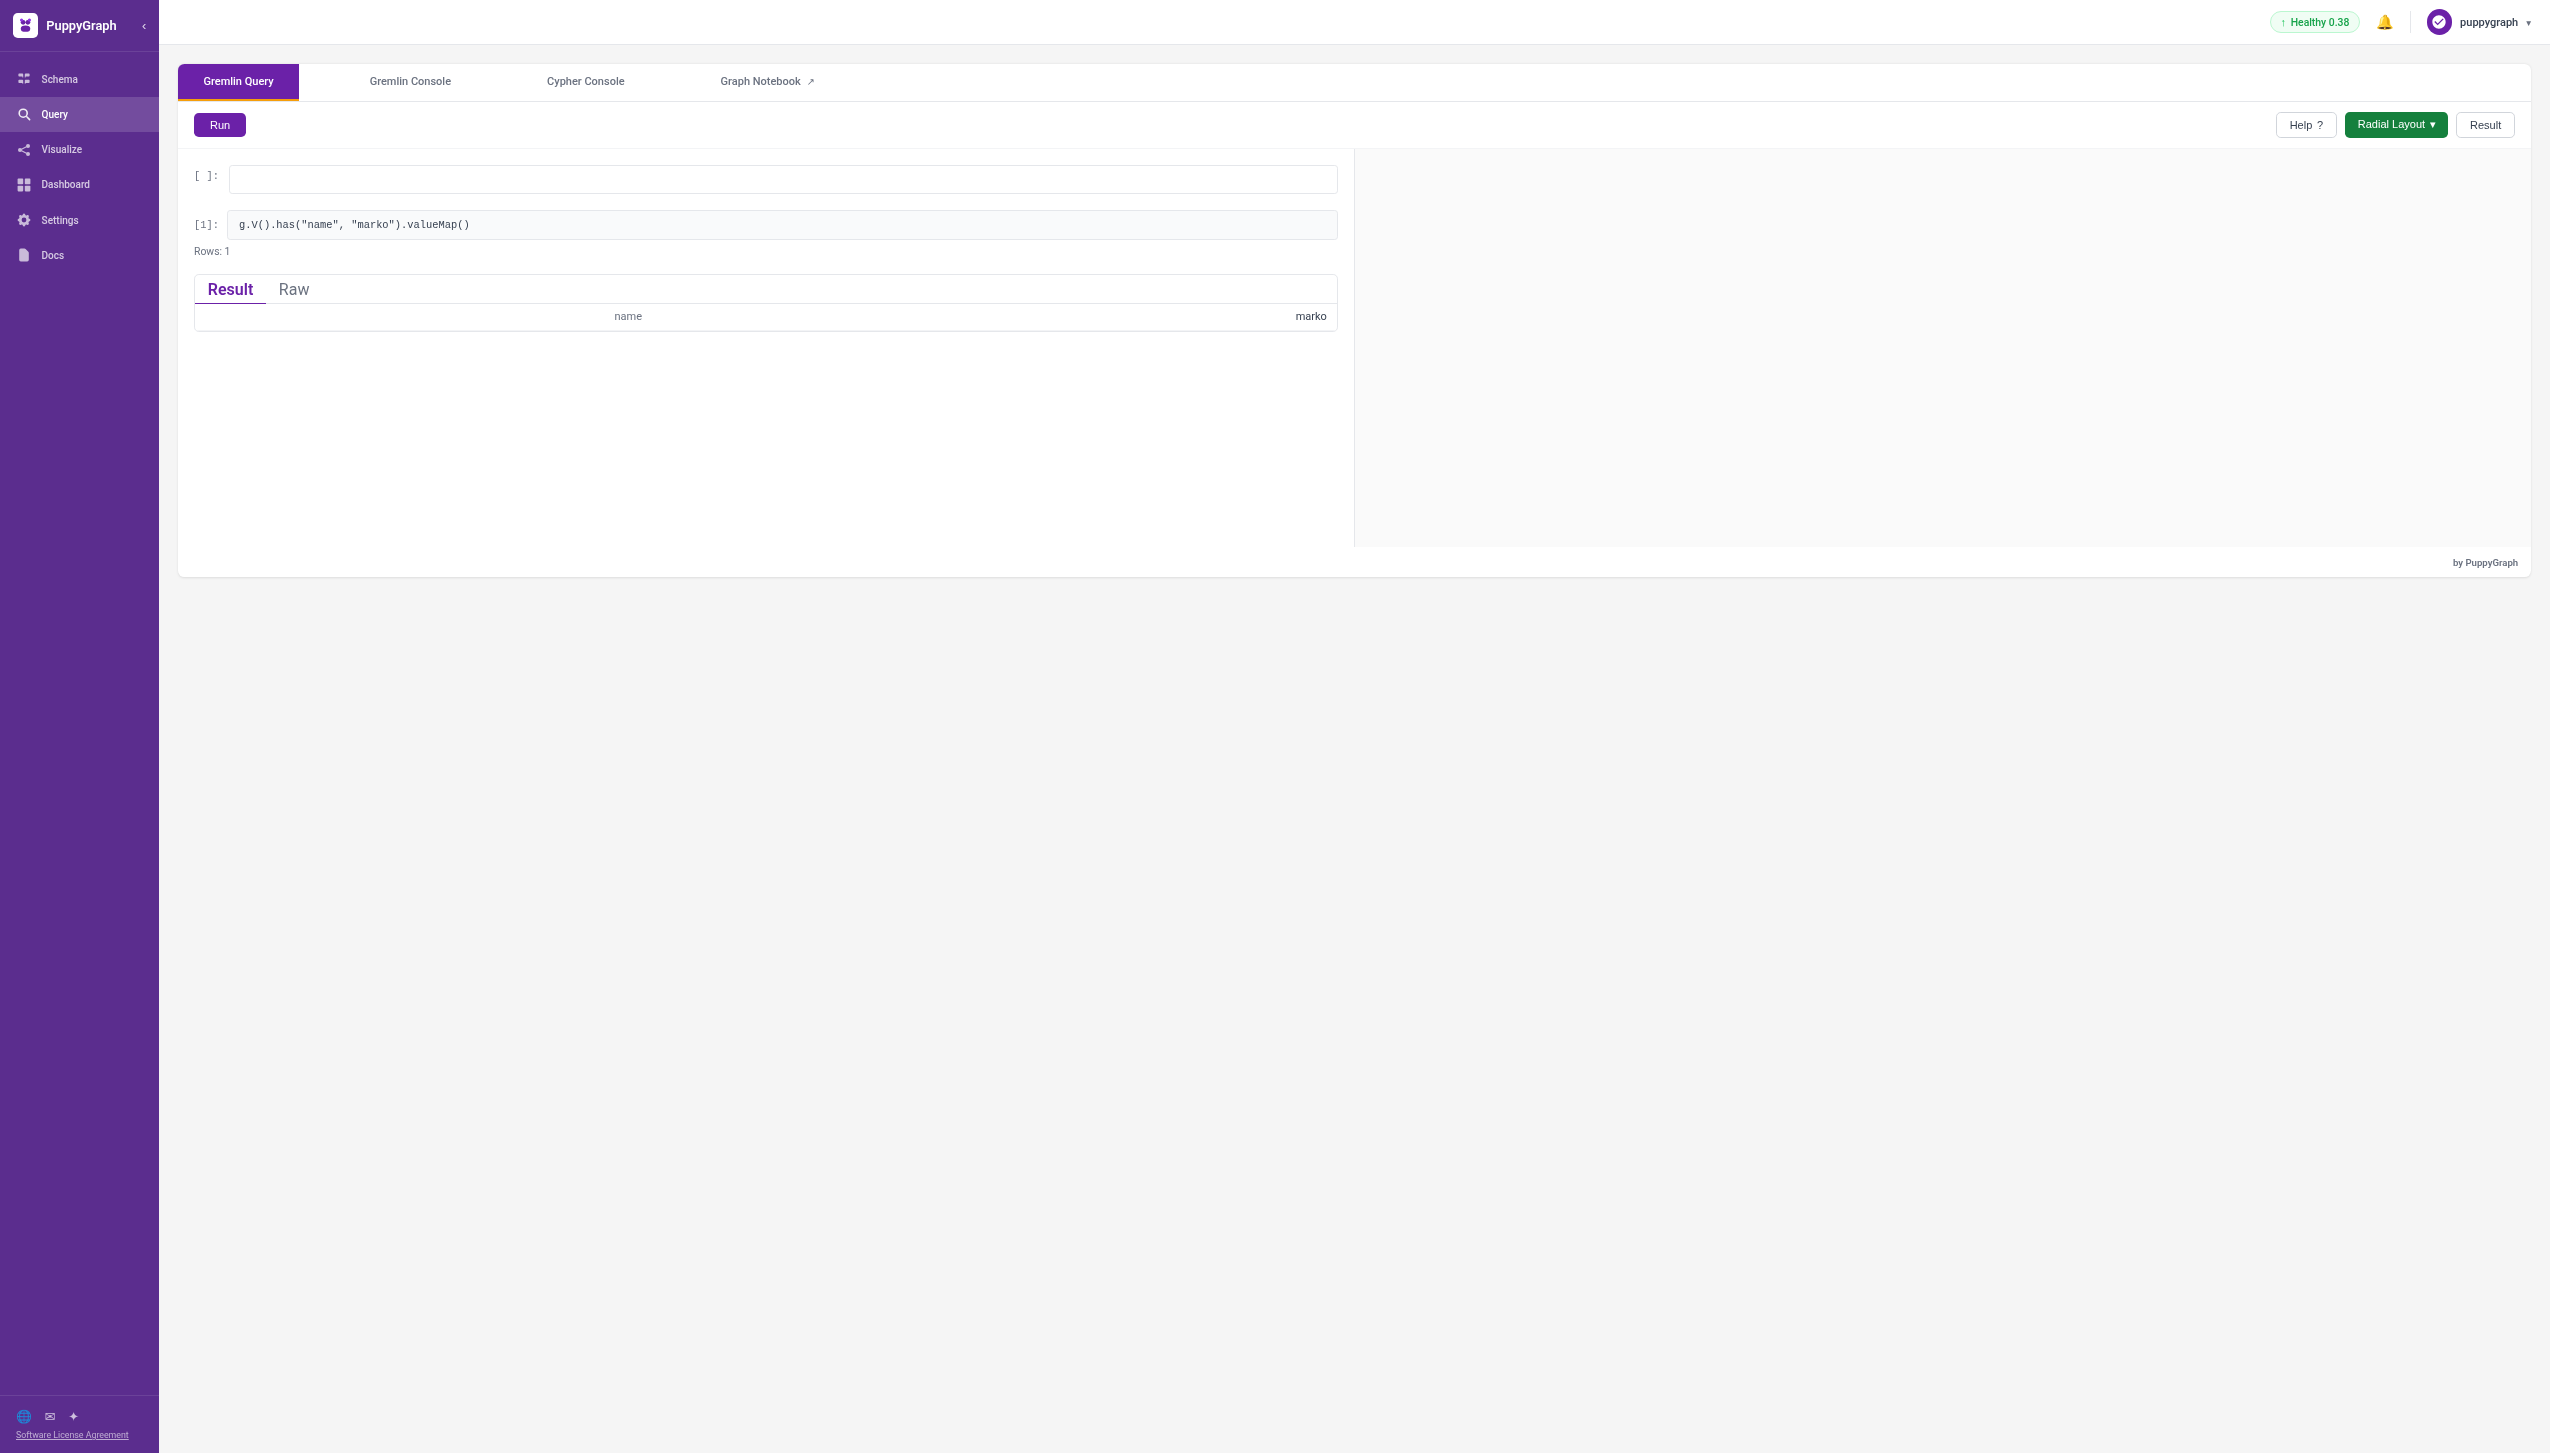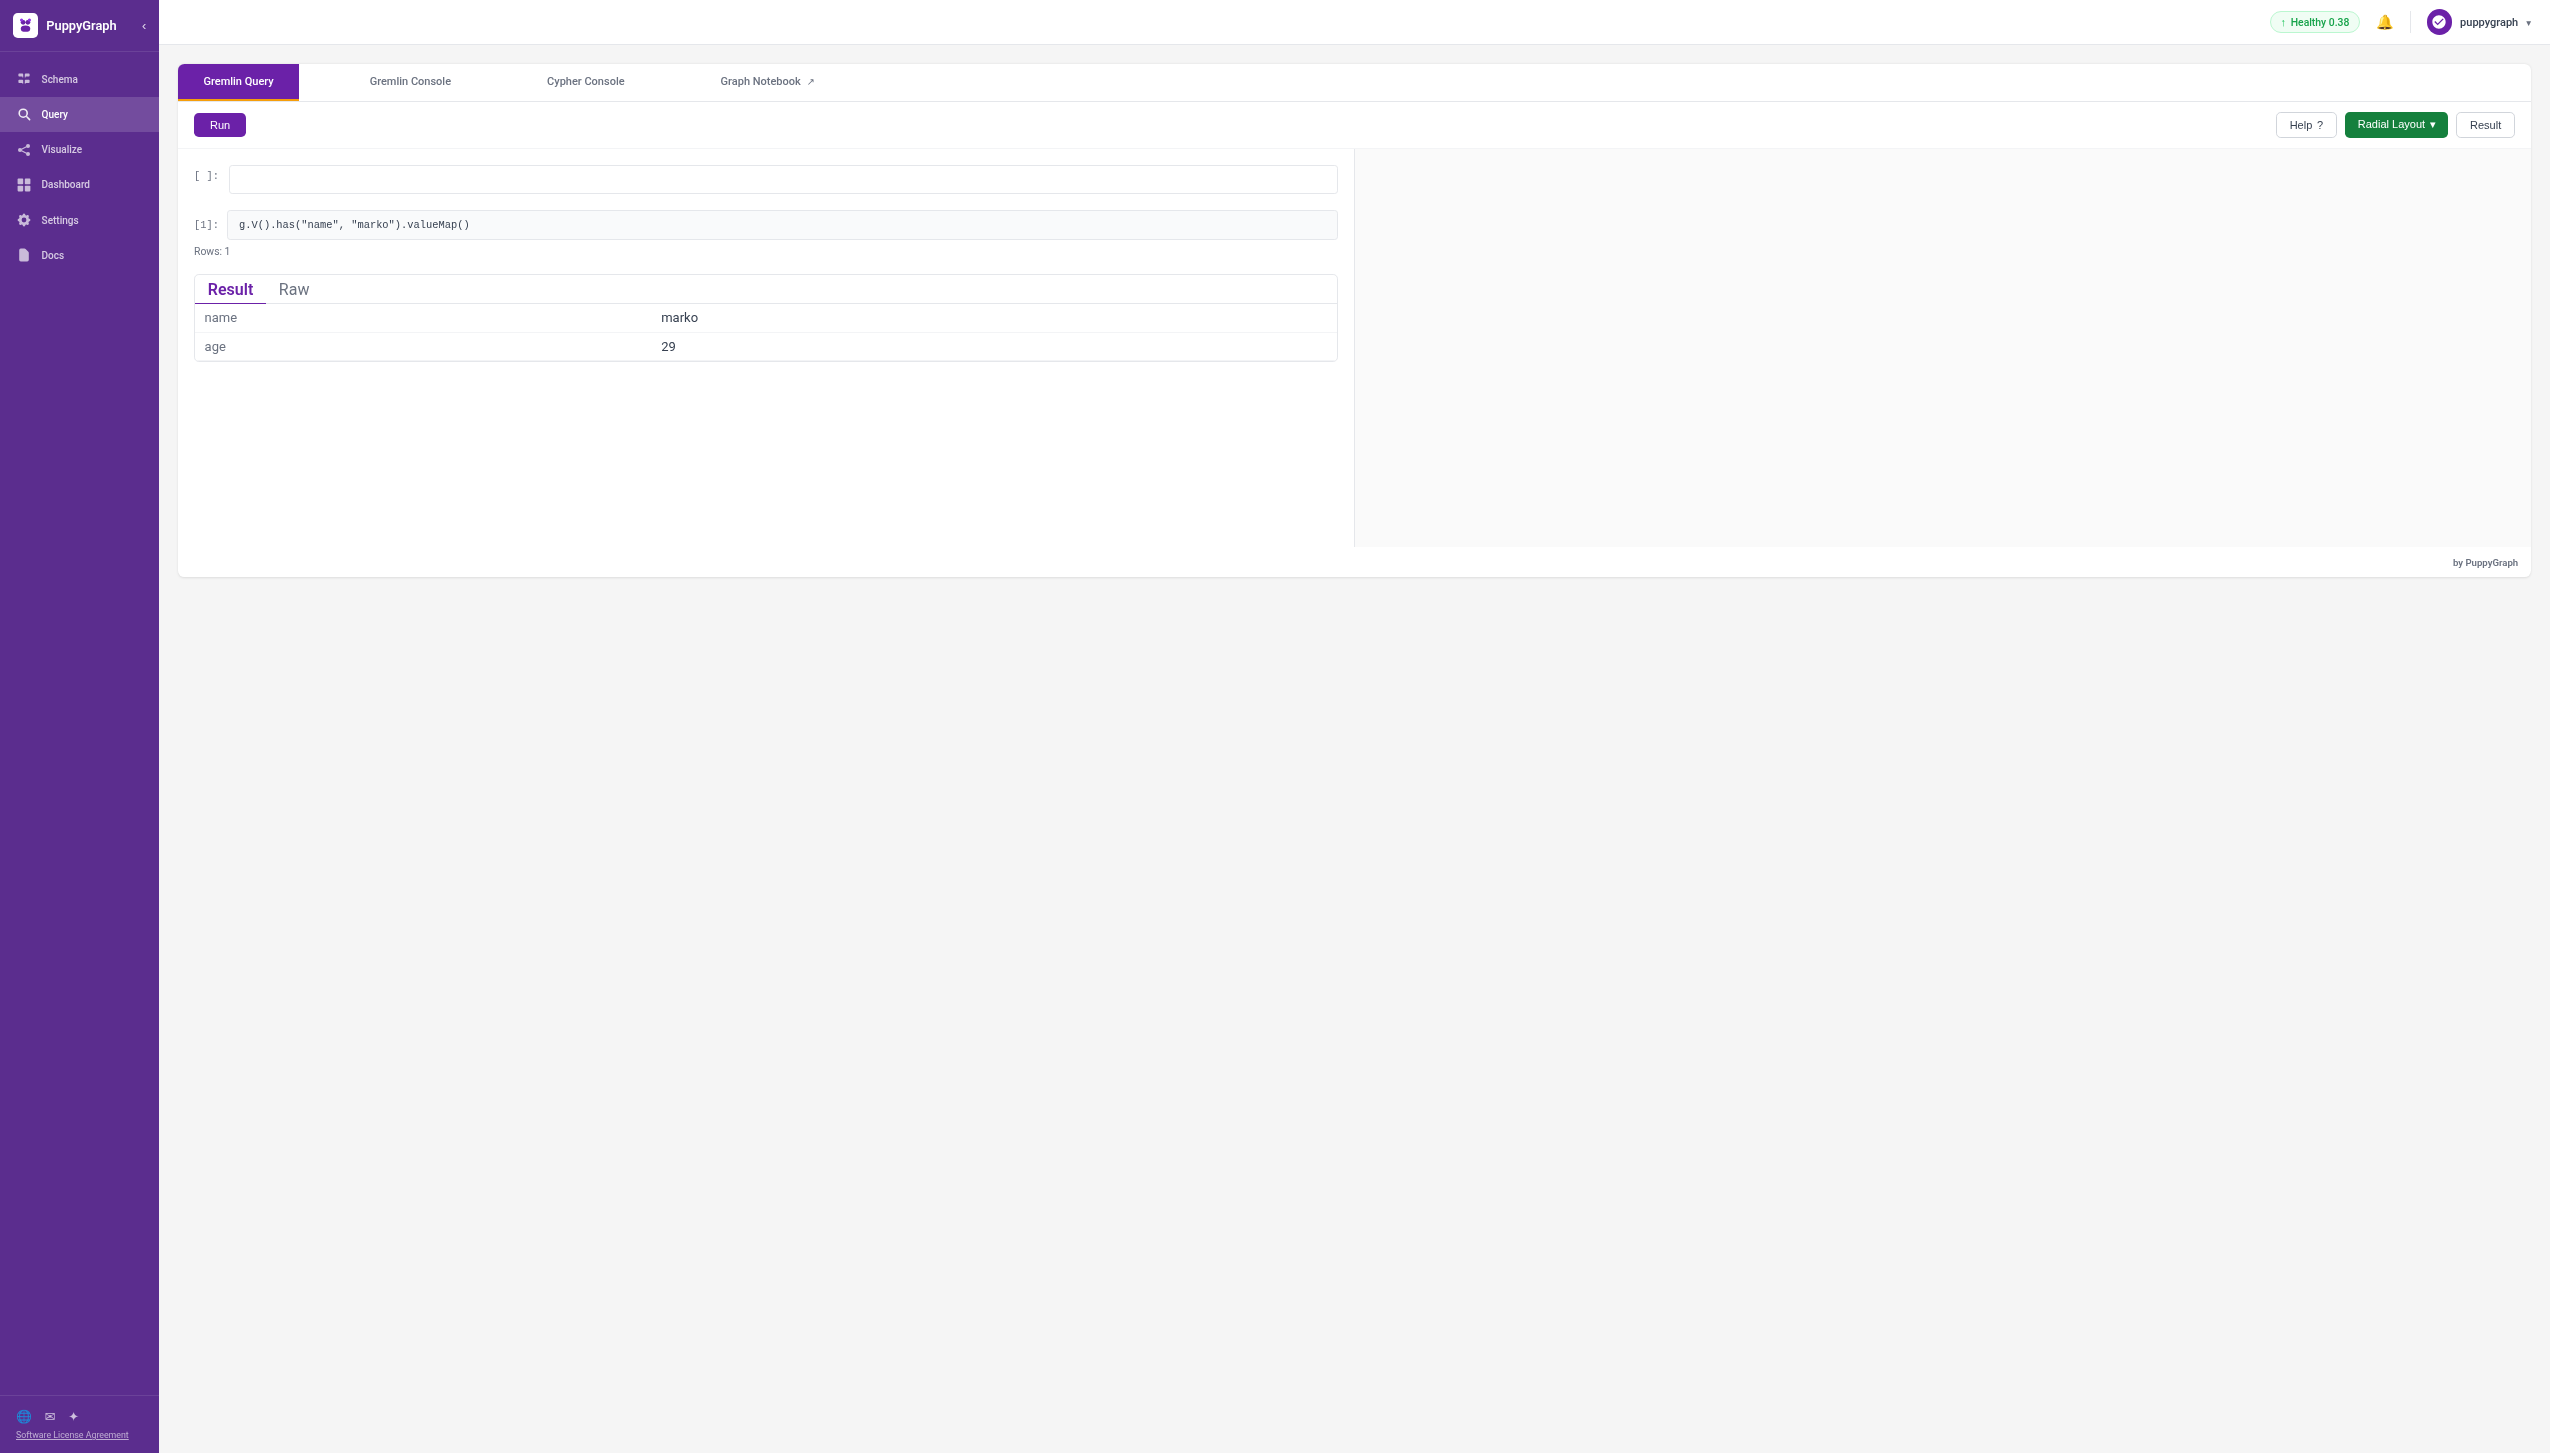--- a/index.html
+++ b/index.html
@@ -333,23 +333,24 @@
     }
 
     
     .result-table {
       width: 100%;
       border-collapse: collapse;
       margin-top: 0;
     }
     .result-table td {
       padding: 6.4px 9.6px;
-      font-size: 13px;
+      font-size: 11px;
       color: #374151;
       border-bottom: 0.8px solid #f3f4f6;
+      text-align: right;
     }
     .result-table td:first-child {
       color: #6b7280;
       width: 40%;
     }
 
     .result-box {
       border: 0.8px solid #e5e7eb;
       border-radius: 4.8px;
       overflow: hidden;
@@ -524,24 +525,20 @@
               <div class="result-tabs">
                 <div class="result-tab active">Result</div>
                 <div class="result-tab">Raw</div>
               </div>
               <table class="result-table">
                 <tbody id="result-tbody">
                 <tr>
                       <td>name</td>
                       <td>marko</td>
                     </tr>
-                    <tr>
-                      <td>age</td>
-                      <td>29</td>
-                    </tr>
                   </tbody>
               </table>
             </div>
           </div>
 
         </div>
         <div class="graph-pane">
         </div>
       </div>
 

